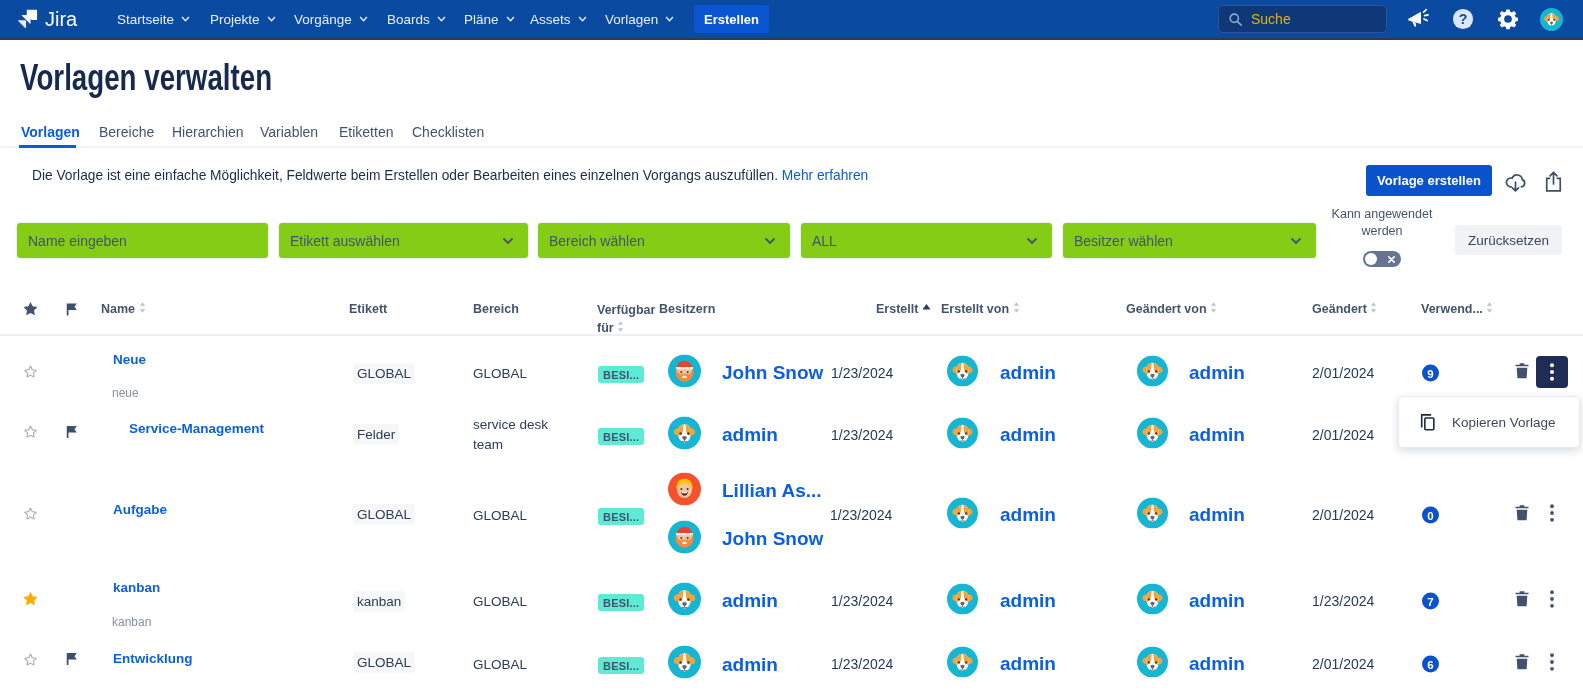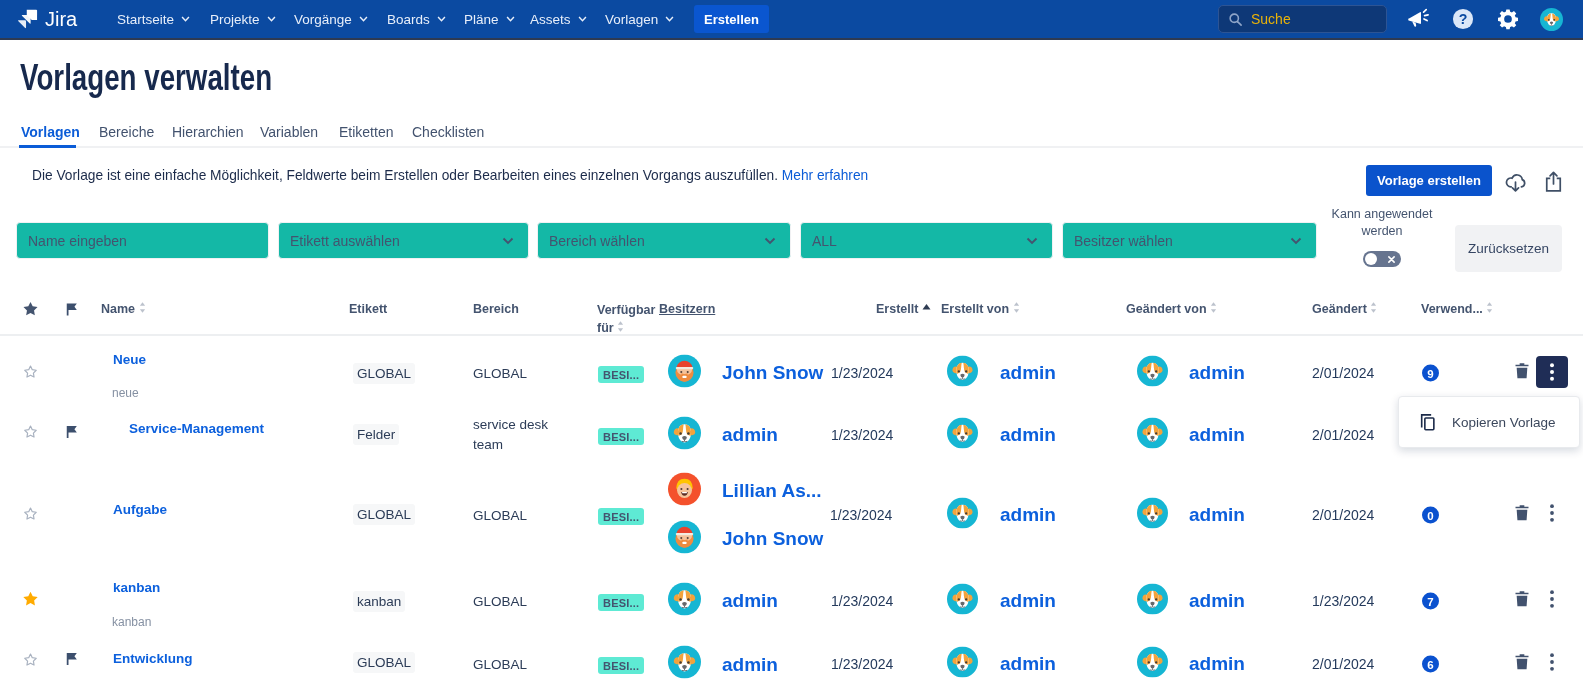--- a/index.html
+++ b/index.html
@@ -24,28 +24,28 @@
        transform:scaleX(.77); transform-origin:left; white-space:nowrap; }
   .tab { position:absolute; top:124px; font-size:14px; color:#42526e; }
   .tab.active { color:#0b5cd7; font-weight:700; }
   #tabline { position:absolute; left:0; top:145.5px; width:1583px; height:2px; background:#f0f1f3; }
   #tabsel { position:absolute; left:19px; top:145px; width:57px; height:2.5px; background:#0b5cd7; }
   #desc { position:absolute; left:32px; top:168px; font-size:13.75px; color:#1c2b4a; }
   #desc a { color:#0b5cd7; text-decoration:none; }
   #btn-vorlage { position:absolute; left:1366px; top:165px; width:126px; height:31px; background:#0a53cc;
      border-radius:3px; color:#fff; font-size:13px; font-weight:700; display:flex; align-items:center; justify-content:center; }
   
-  .field { position:absolute; top:222px; height:37px; background:#14b8a6; border:1px solid #f0f1f3; border-radius:4px;
+  .field { position:absolute; top:222px; height:37px; background:#84cc16; border:1px solid #f0f1f3; border-radius:4px;
      display:flex; align-items:center; padding:0 14px 0 11px; font-size:14px; color:#44546f; }
   .field .cv { margin-left:auto; display:flex; }
   #toglabel { position:absolute; left:1330px; top:206px; width:104px; text-align:center; font-size:12.5px; color:#44546f; line-height:17px;}
   #toggle { position:absolute; left:1363px; top:251px; width:38px; height:16px; background:#66748f; border-radius:9px; }
   #toggle .knob { position:absolute; left:2px; top:2px; width:12px; height:12px; background:#fff; border-radius:50%; }
   #toggle .x { position:absolute; right:6px; top:4.5px; line-height:0; }
-  #btn-reset { position:absolute; left:1455px; top:225px; width:107px; height:47px; background:#f1f2f4; border-radius:4px;
+  #btn-reset { position:absolute; left:1455px; top:225px; width:107px; height:30px; background:#f1f2f4; border-radius:4px;
      color:#364663; font-size:13.5px; display:flex; align-items:center; justify-content:center; }
   
   .th { position:absolute; font-size:12.5px; font-weight:700; color:#44546f; }
   #headline { position:absolute; left:0; top:334px; width:1583px; height:1.5px; background:#edeff1; }
   .cell { position:absolute; transform:translateY(-50%); white-space:nowrap; }
   .namelink { color:#0c60dd; font-size:13.5px; font-weight:700; }
   .subname { color:#8590a2; font-size:12px; }
   .tag { background:#f6f7f8; border-radius:3px; padding:3px 4px; font-size:13.5px; color:#2c3c57; }
   .plain { font-size:13.5px; color:#2c3c57; }
   .loz { background:#5eead4; border-radius:3px; padding:2.5px 5px; font-size:11px; font-weight:700; color:#44546f; letter-spacing:.2px;}
@@ -207,21 +207,21 @@
 <div class="th" style="left:101px; top:302px;">Name <svg width="7" height="11" viewBox="0 0 8 12">
       <path d="M4 0 7 4 H1z" fill="#bcc2cc"></path>
       <path d="M4 12 1 8 H7z" fill="#bcc2cc"></path>
     </svg></div>
 <div class="th" style="left:349px; top:302px;">Etikett</div>
 <div class="th" style="left:473px; top:302px;">Bereich</div>
 <div class="th" style="left:597px; top:302px; line-height:17.5px;">Verfügbar<br>für <svg width="7" height="11" viewBox="0 0 8 12">
       <path d="M4 0 7 4 H1z" fill="#bcc2cc"></path>
       <path d="M4 12 1 8 H7z" fill="#bcc2cc"></path>
     </svg></div>
-<div class="th" style="left:659px; top:302px;text-decoration:underline;">Besitzern</div>
+<div class="th" style="left:659px; top:302px;">Besitzern</div>
 <div class="th" style="left:831px; top:302px;padding-left:45px;">Erstellt <svg width="9" height="9" viewBox="0 0 9 9">
       <path d="M4.5 0 8.5 5.5 H.5z" fill="#2e3b52"></path>
     </svg></div>
 <div class="th" style="left:941px; top:302px;text-align:center;">Erstellt von <svg width="7" height="11" viewBox="0 0 8 12">
       <path d="M4 0 7 4 H1z" fill="#bcc2cc"></path>
       <path d="M4 12 1 8 H7z" fill="#bcc2cc"></path>
     </svg></div>
 <div class="th" style="left:1126px; top:302px;">Geändert von <svg width="7" height="11" viewBox="0 0 8 12">
       <path d="M4 0 7 4 H1z" fill="#bcc2cc"></path>
       <path d="M4 12 1 8 H7z" fill="#bcc2cc"></path>

